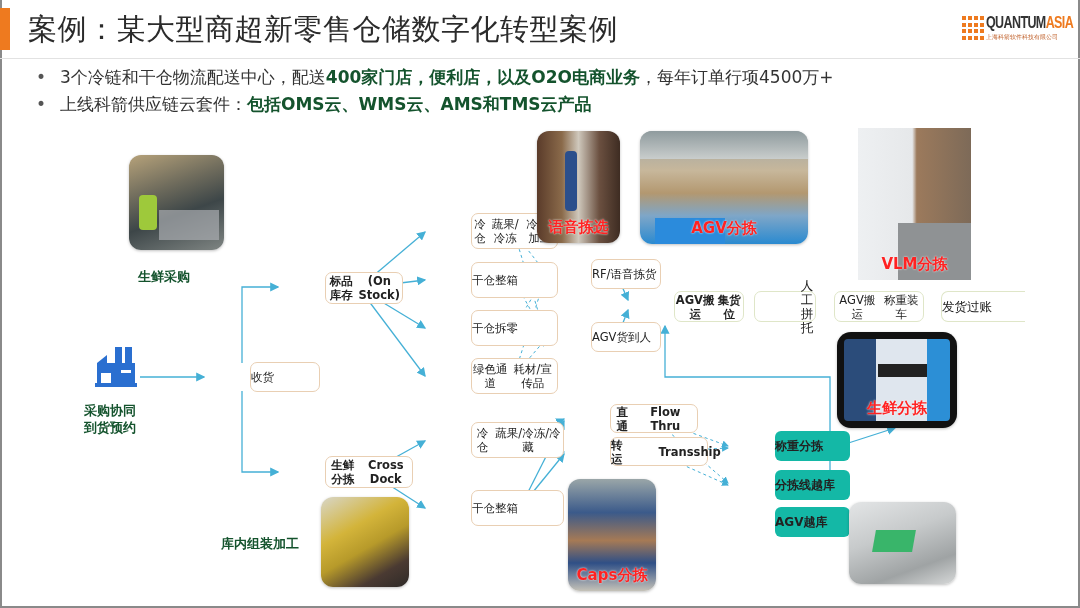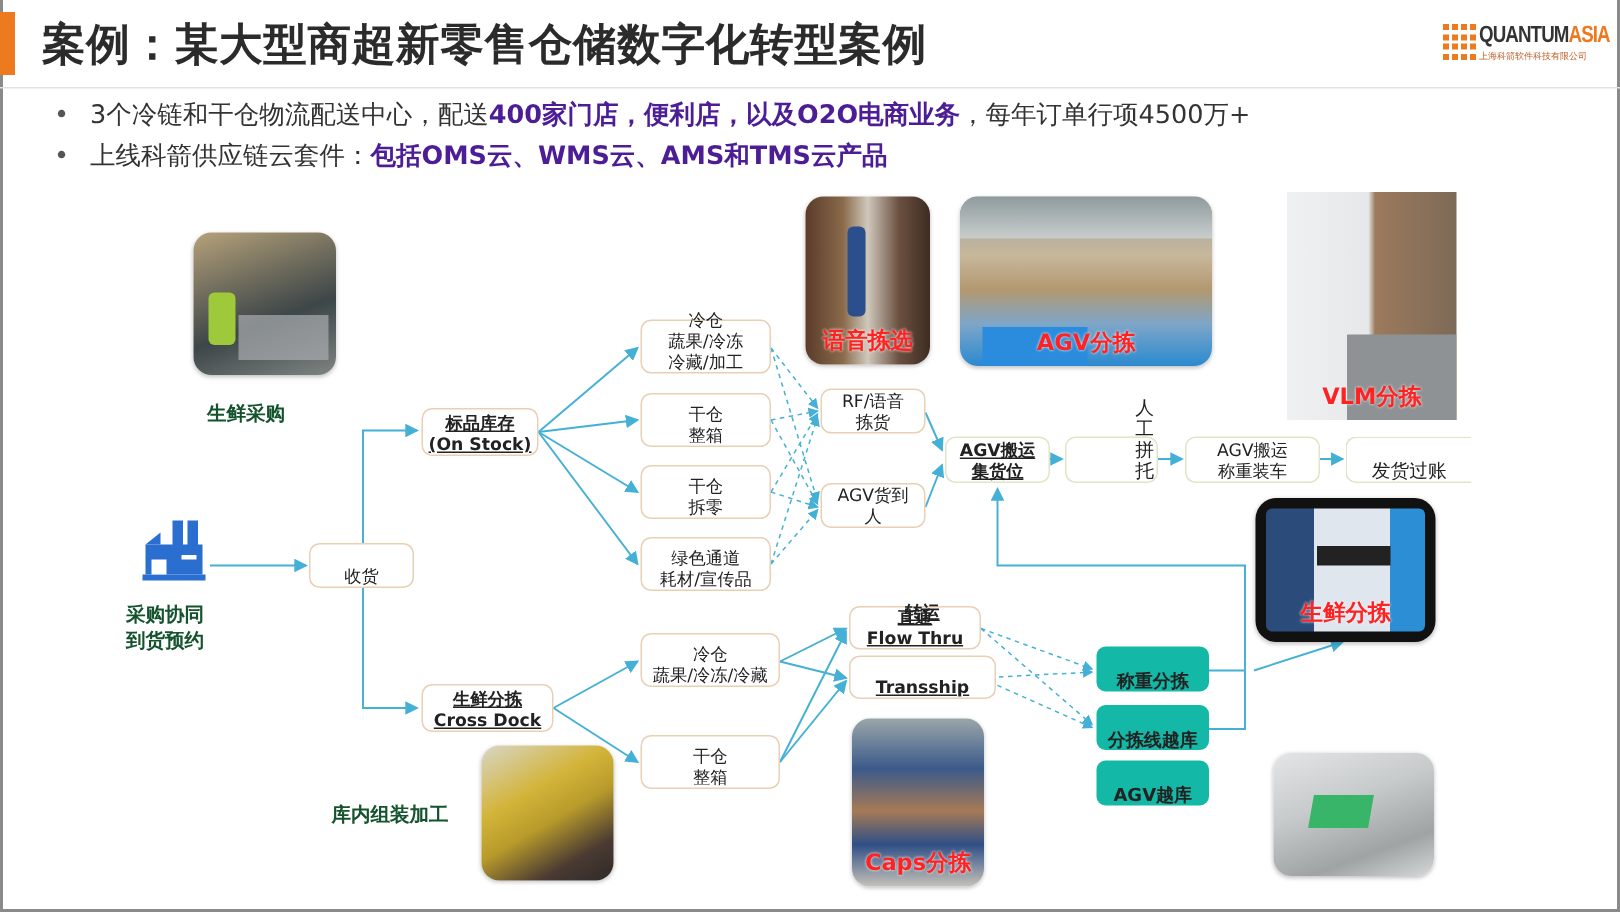--- a/index.html
+++ b/index.html
@@ -1,36 +1,36 @@
 <!DOCTYPE html>
 <html><head>
 <meta charset="utf-8">
 <style>
   * { box-sizing: border-box; margin: 0; padding: 0; }
   html, body { width: 1080px; height: 608px; overflow: hidden; background: #ffffff; }
   body { font-family: "DejaVu Sans", "Liberation Sans", sans-serif; color: #222; position: relative; }
   .frame { position: absolute; left: 0; top: 0; width: 1080px; height: 608px; border: 2px solid #8a8a8a; border-top: none; }
   .accent-bar { position: absolute; left: 0; top: 8px; width: 10px; height: 42px; background: #ee7a1f; }
-  .title { position: absolute; left: 28px; top: 10px; font-size: 29px; font-weight: bold; color: #2b2b2b; letter-spacing: 0.5px; white-space: nowrap; }
+  .title { position: absolute; left: 28px; top: 10px; font-size: 29px; font-weight: normal; color: #2b2b2b; letter-spacing: 0.5px; white-space: nowrap; }
   .title-rule { position: absolute; left: 0; top: 58px; width: 1080px; height: 1px; background: #e2e2e2; }
   .logo { position: absolute; left: 962px; top: 14px; width: 110px; height: 30px; }
   .logo-grid { position: absolute; left: 0; top: 2px; width: 22px; height: 24px; display: grid; grid-template-columns: repeat(4, 4px); grid-gap: 2px; }
   .logo-grid span { width: 4px; height: 4px; background: #ee7a1f; display: block; }
   .logo-word { position: absolute; left: 24px; top: 0; font-family: "Liberation Sans", sans-serif; font-weight: bold; font-size: 12.5px; letter-spacing: -0.6px; white-space: nowrap; transform: scaleY(1.25); transform-origin: top left; }
   .logo-word .q { color: #333; }
   .logo-word .a { color: #ee7a1f; }
   .logo-sub { position: absolute; left: 24px; top: 19px; font-size: 6px; color: #c0602a; white-space: nowrap; }
 
   .bullets { position: absolute; left: 36px; top: 64px; font-size: 17px; color: #333; }
   .bullet { height: 27px; line-height: 27px; white-space: nowrap; }
   .bullet .dot { display: inline-block; width: 24px; color: #555; }
-  .bullet b { font-weight: bold; color: #4c1d95; }
-
-  .box { position: absolute; background: #fff; border: 1.5px solid #e9cfb3; border-radius: 7px; display: flex; flex-direction: column; align-items: center; justify-content: flex-end; text-align: center; font-size: 11.5px; line-height: 14px; color: #222; }
-  .box.bold { font-weight: bold; text-decoration: underline; }
+  .bullet b { font-weight: bold; color: #14532d; }
+
+  .box { position: absolute; background: #fff; border: 1.5px solid #e9cfb3; border-radius: 7px; display: flex; flex-direction: row; align-items: center; justify-content: flex-start; text-align: center; font-size: 11.5px; line-height: 14px; color: #222; margin-left: 44px; }
+  .box.bold { font-weight: bold; }
   .box.green { border-color: #dfe6c8; }
   .box.blue { background: #14b8a6; border: none; border-radius: 6px; font-weight: bold; font-size: 12px; }
 
   .photo { position: absolute; border-radius: 12px; overflow: hidden; box-shadow: 0 1px 3px rgba(0,0,0,0.25); padding-left: 48px; }
   .photo .cap { position: absolute; left: 0; right: 0; bottom: 6px; text-align: center; color: #ff2222; font-weight: bold; font-size: 15px; text-shadow: 0 0 2px #fff; white-space: nowrap; }
 
   .label { position: absolute; font-weight: bold; font-size: 13px; color: #14532d; text-align: center; line-height: 17px; white-space: nowrap; }
 
   svg.lines { position: absolute; left: 0; top: 0; width: 1080px; height: 608px; pointer-events: none; }
 </style>

